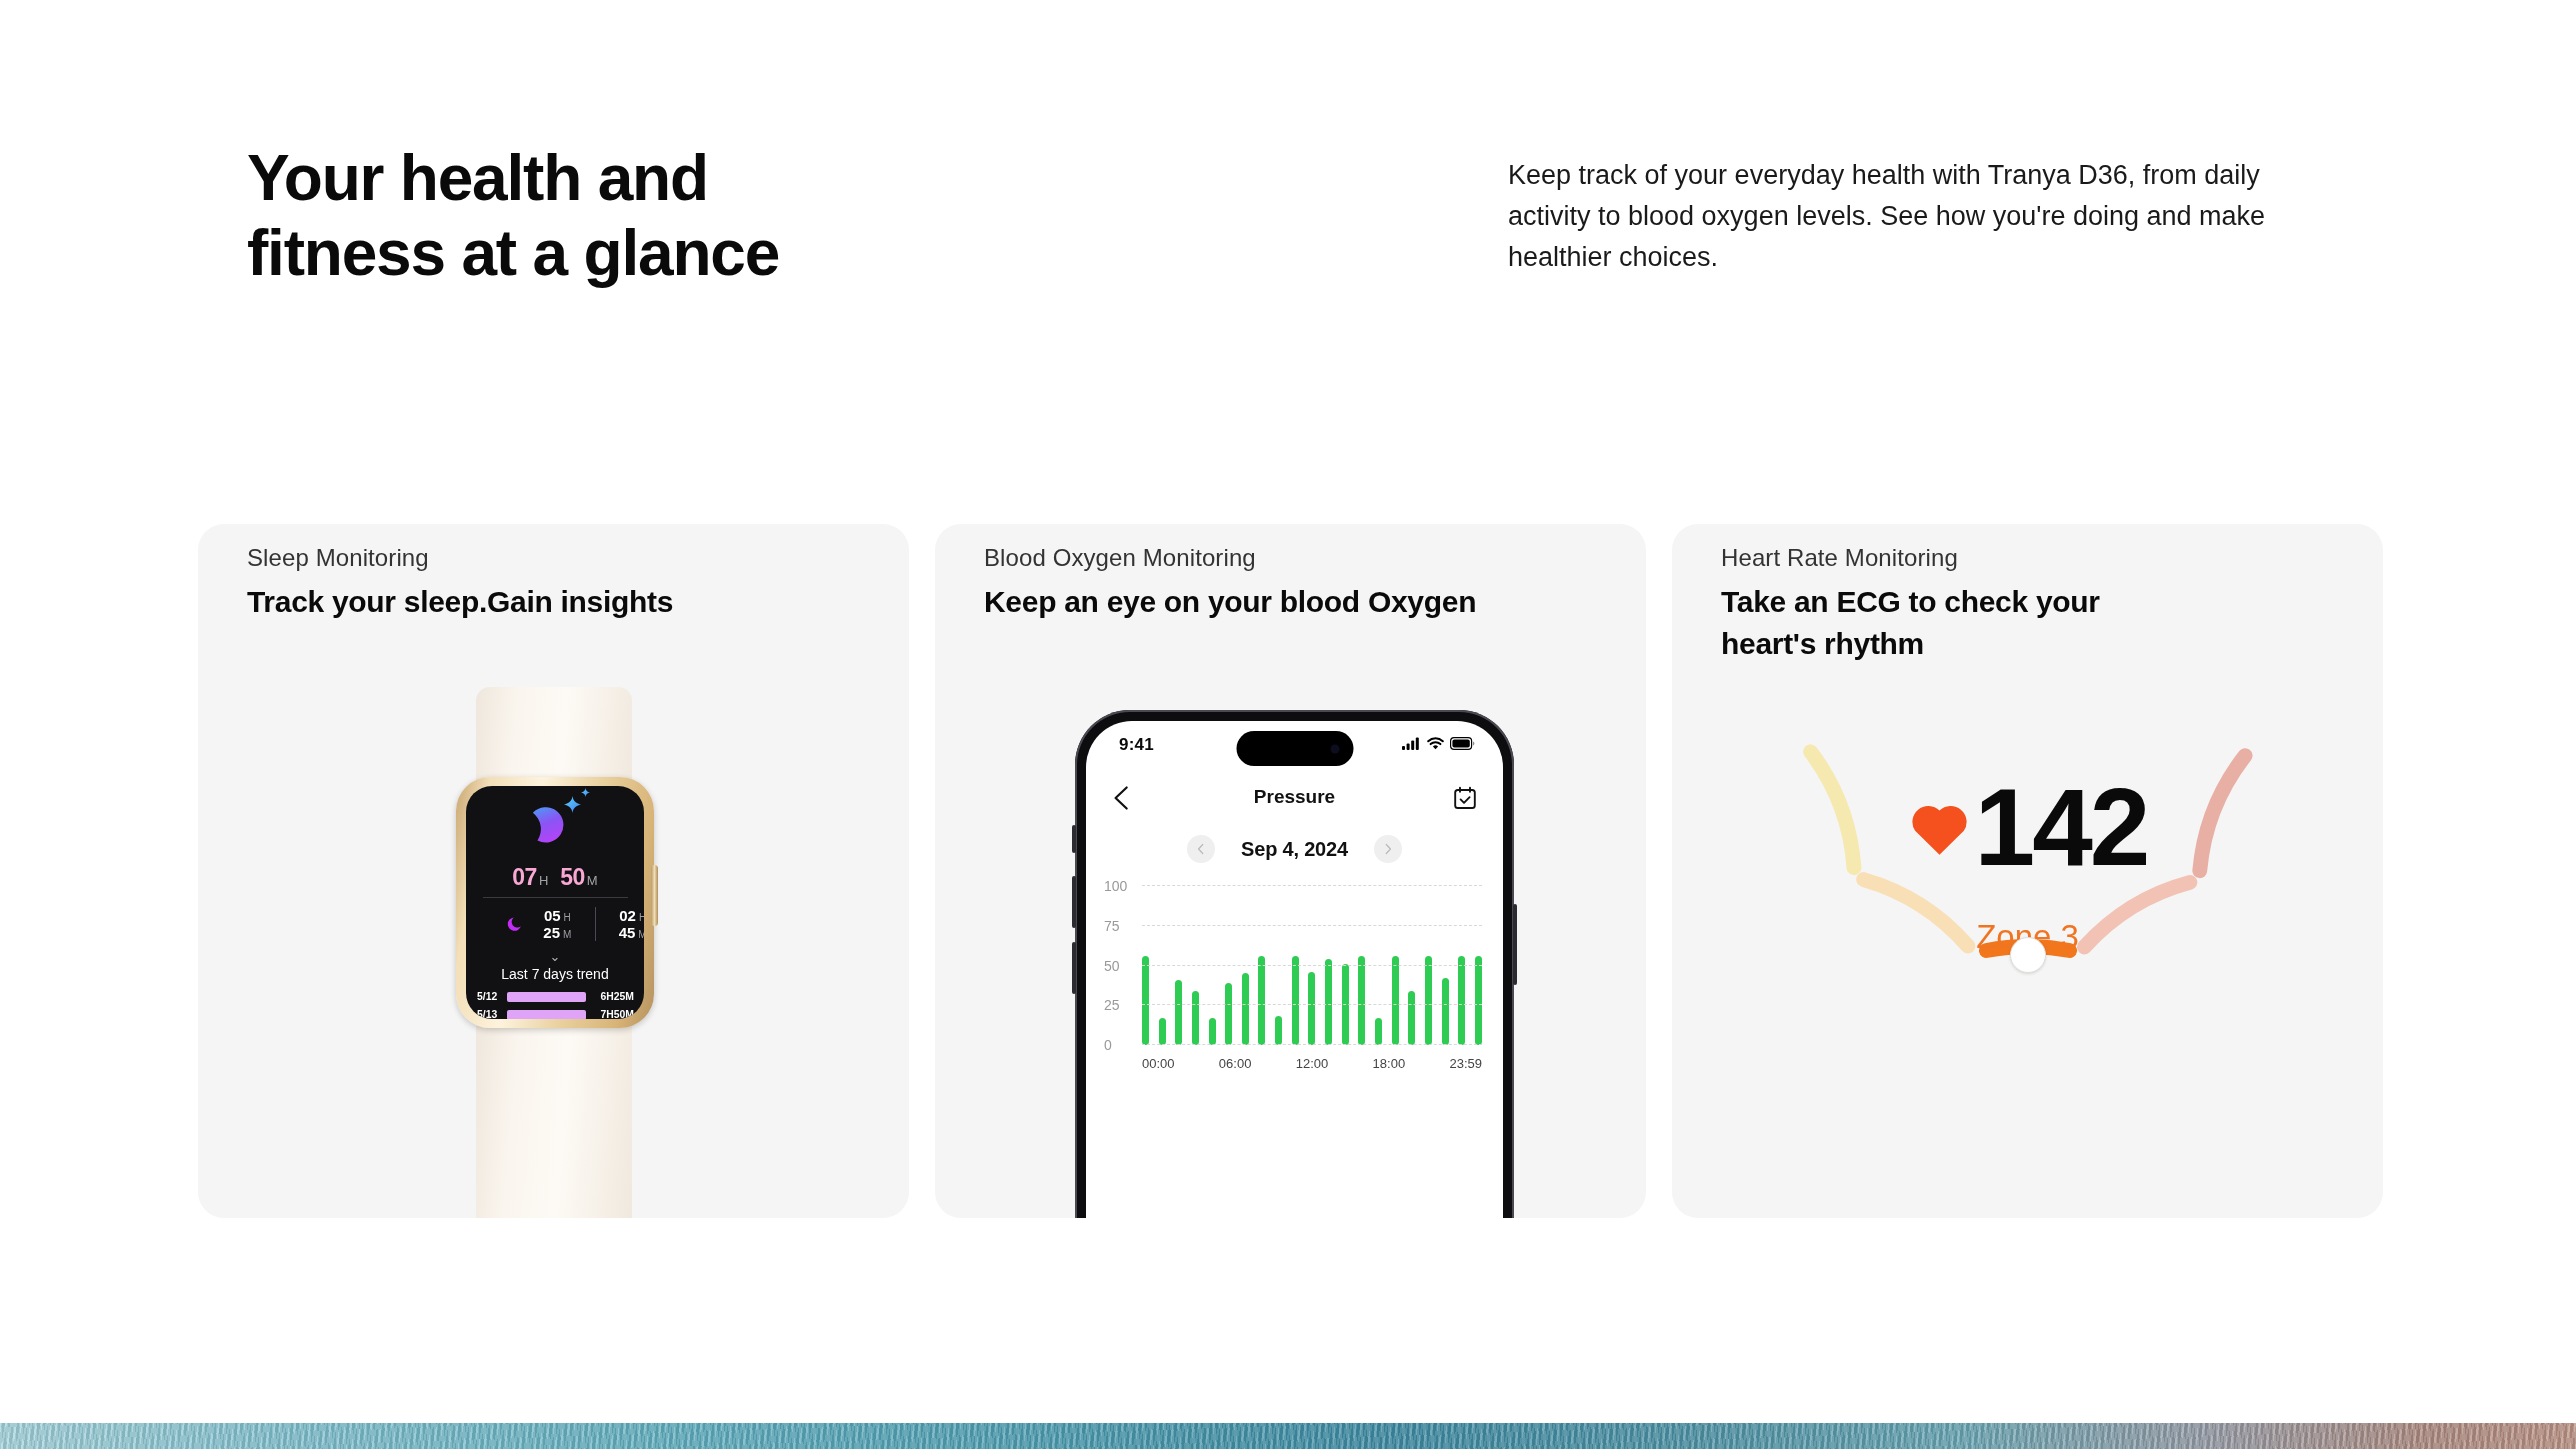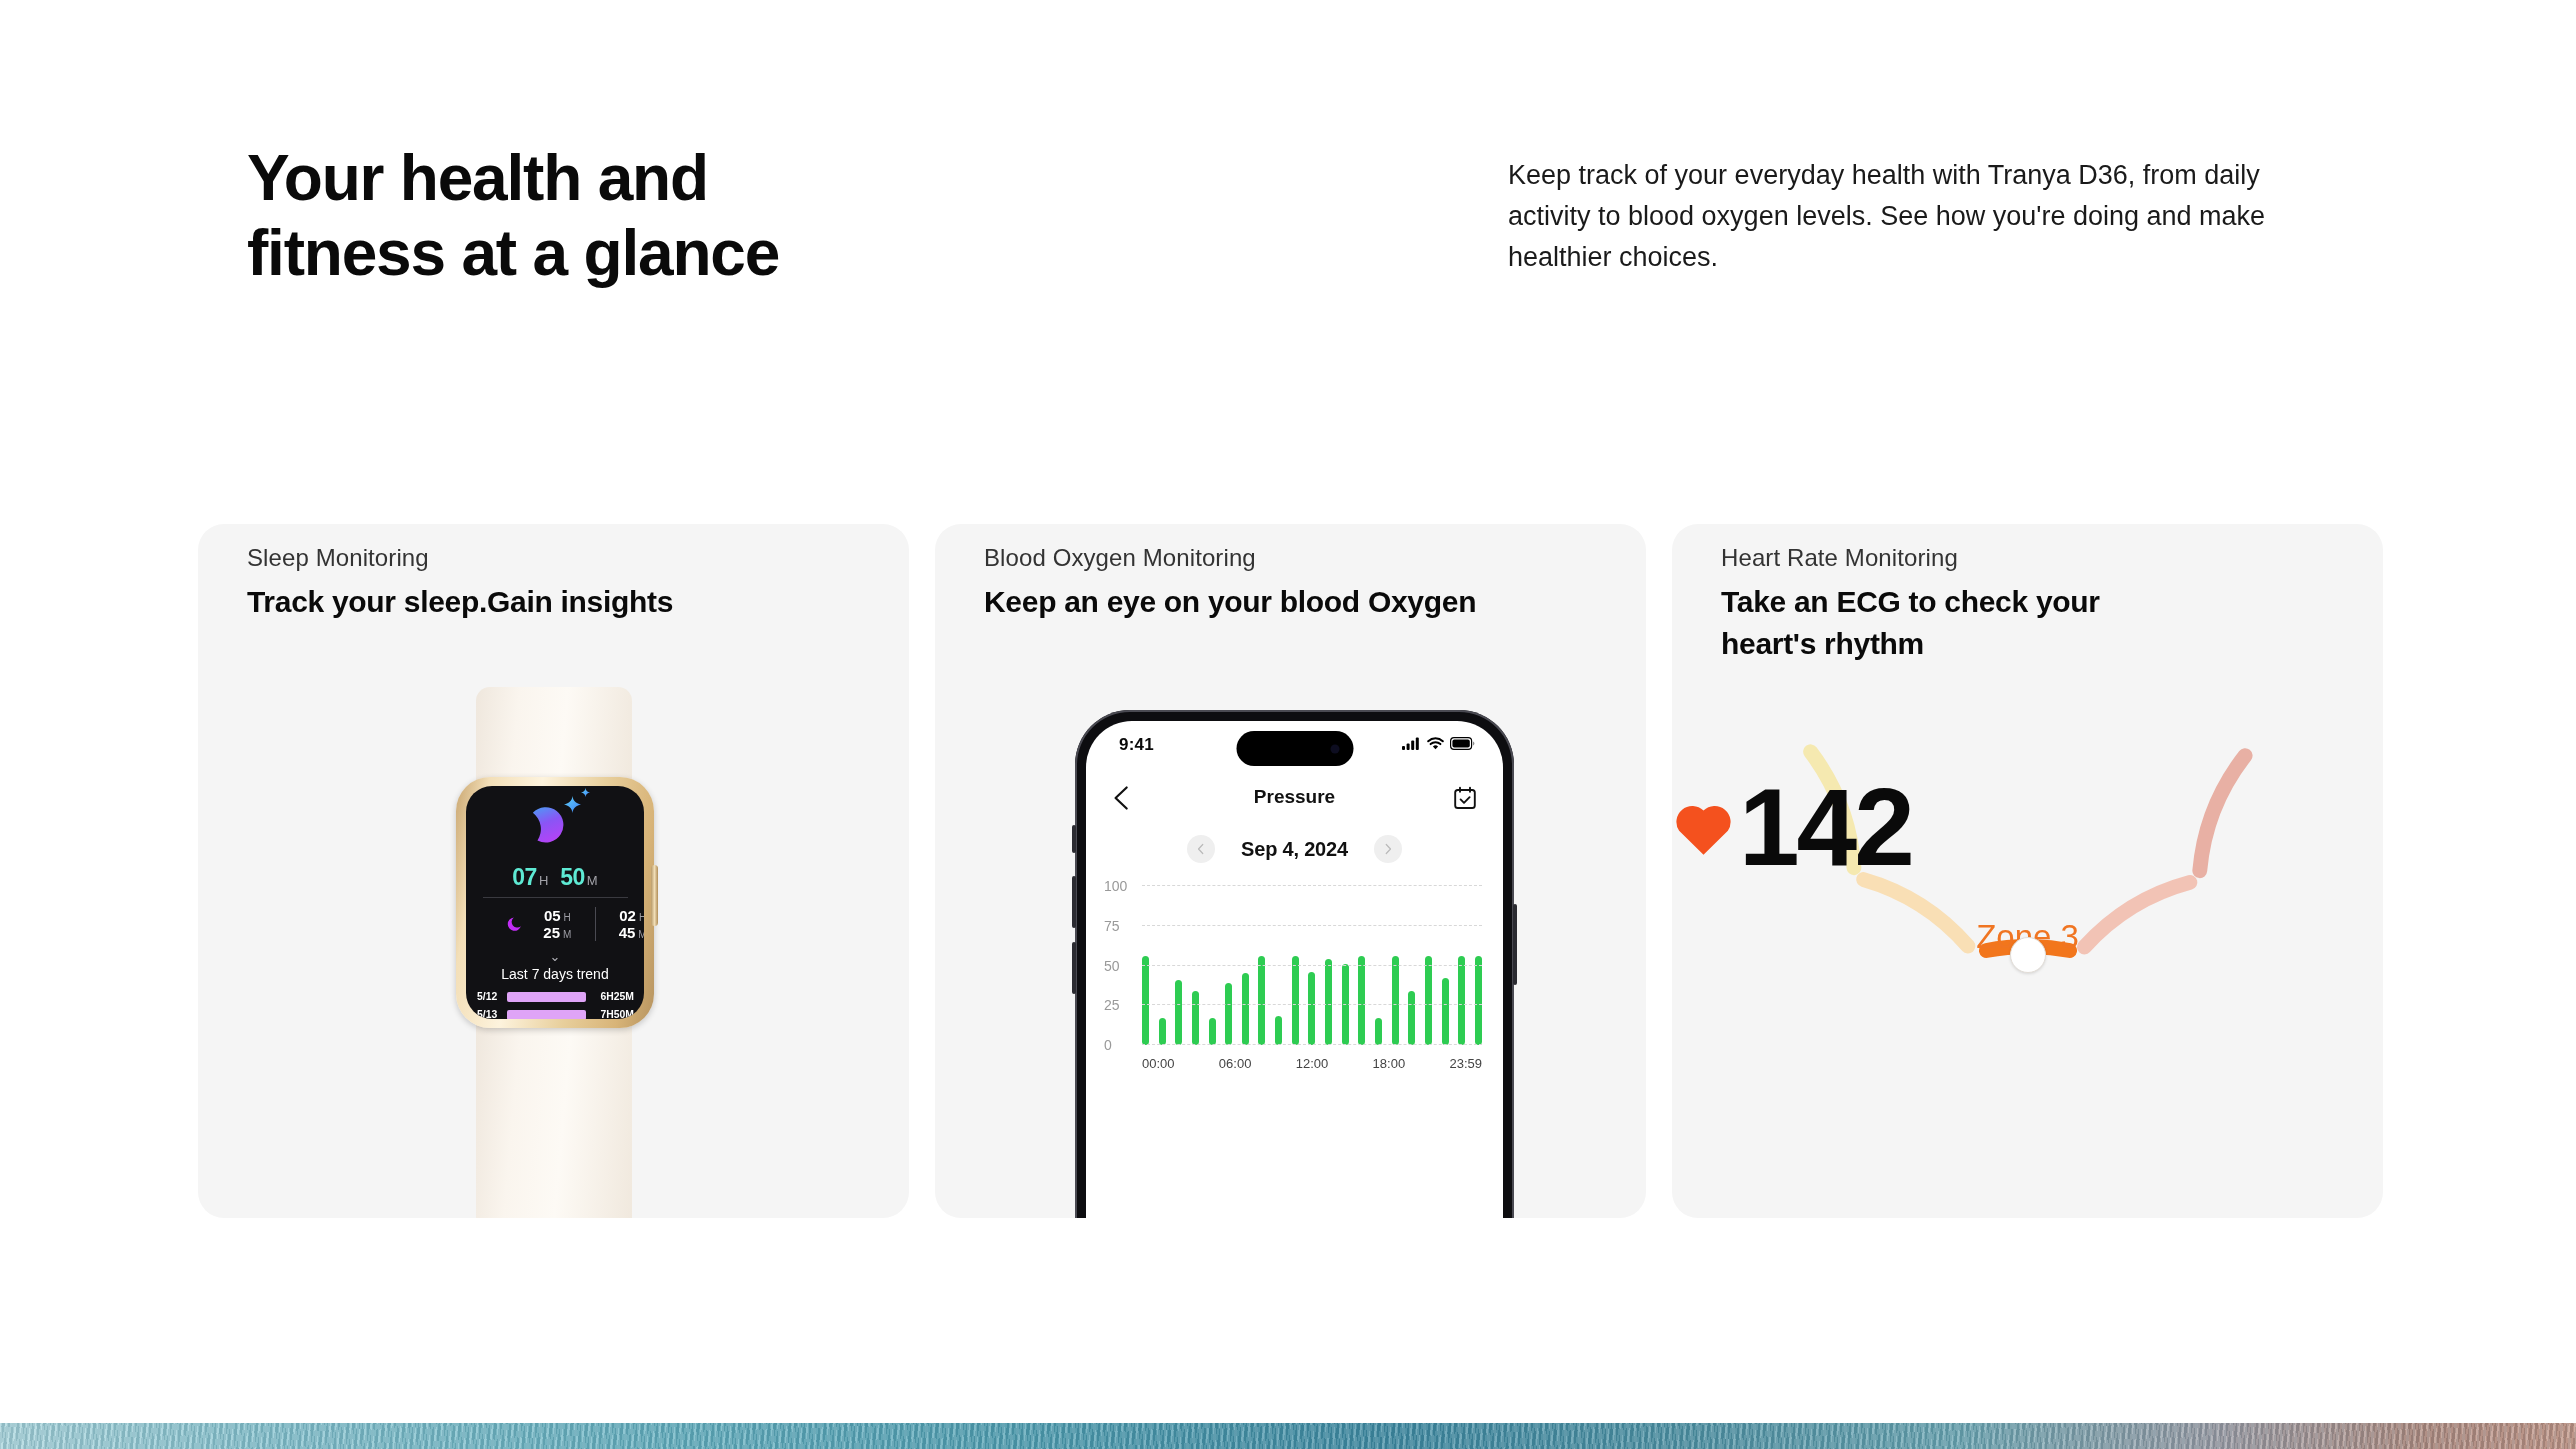--- a/index.html
+++ b/index.html
@@ -67,21 +67,21 @@
     background:linear-gradient(90deg,#b89a68,#f0ddb6 50%,#b08d57);
   }
   .moon-big {
     position:absolute; left:52px; top:16px; width:55px; height:55px;
   }
   .spark { position:absolute; }
   .sleep-main {
     position:absolute; left:0; top:78px; width:178px; text-align:center;
     font-size:0;
   }
-  .sleep-main .num { font-size:23px; font-weight:700; color:#5eead4; letter-spacing:-0.5px; }
+  .sleep-main .num { font-size:23px; font-weight:700; color:#f9a8d4; letter-spacing:-0.5px; }
   .sleep-main .unit { font-size:13px; font-weight:500; color:#a2a2a8; margin-left:2px; }
   .sleep-main .gap { display:inline-block; width:12px; }
   .hr-line {
     position:absolute; left:17px; top:111px; width:145px; height:1px;
     background:#3a3a40;
   }
   .sleep-split {
     position:absolute; left:0; top:121px; width:178px;
     display:flex; align-items:center; justify-content:center; gap:16px;margin-left:40px;
   }
@@ -184,21 +184,21 @@
   }
   .stat { text-align:center; }
   .stat-lbl { font-size:14px; color:#8a8a8a; }
   .stat-val { font-size:26px; font-weight:700; color:#111; margin-top:1px; letter-spacing:-0.4px; }
 
   
   .hr-wrap { position:absolute; left:0; top:168px; width:711px; height:396px; }
   .hr-gauge { position:absolute; left:50%; top:0; transform:translateX(-50%); }
   .hr-top {
     position:absolute; left:0; top:81px; width:711px;
-    display:flex; align-items:center; gap:4px;
+    display:flex; align-items:center; justify-content:center; gap:4px;
   }
   .hr-heart { width:63px; height:57px; flex:none; }
   .hr-num { font-size:109px; font-weight:700; color:#0a0a0a; letter-spacing:-3px; line-height:1; }
   .hr-zone {
     position:absolute; left:0; top:226px; width:711px; text-align:center;
     font-size:33px; color:#f07522; font-weight:400;
   }
   .hr-knob {
     position:absolute; width:36px; height:36px; border-radius:50%;
     background:#fff; border:1.5px solid #e2ddd7;

